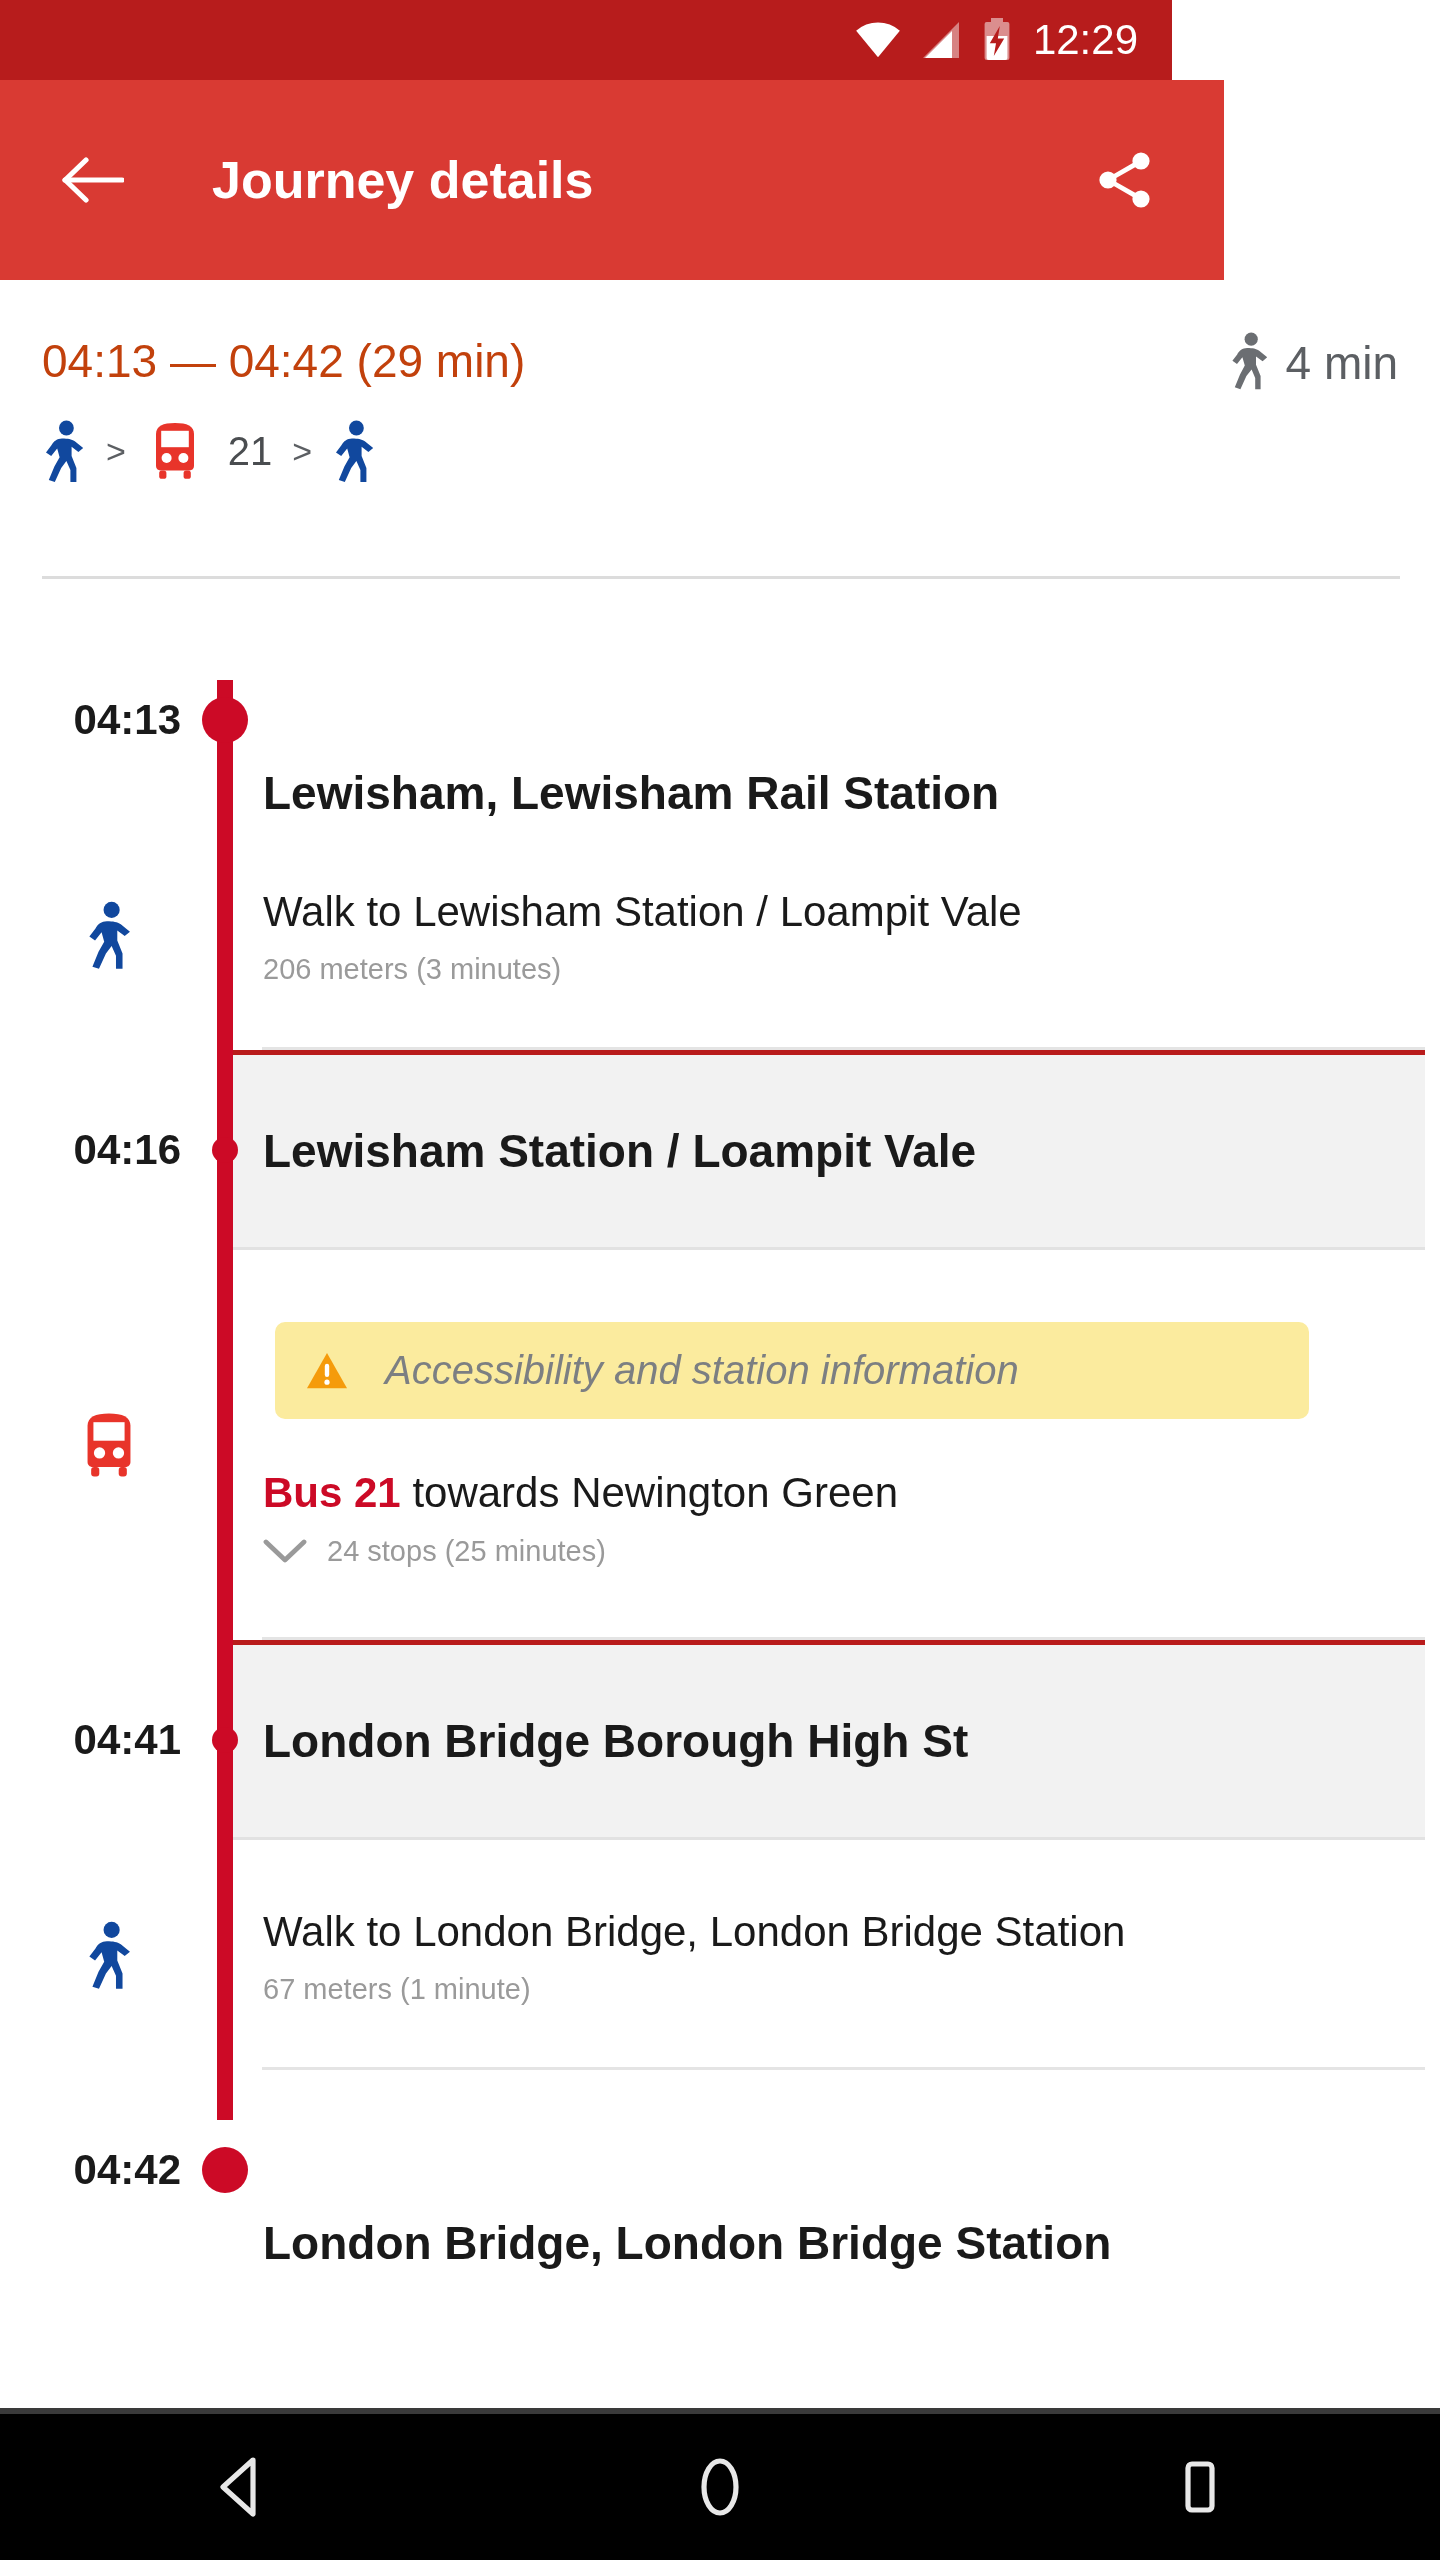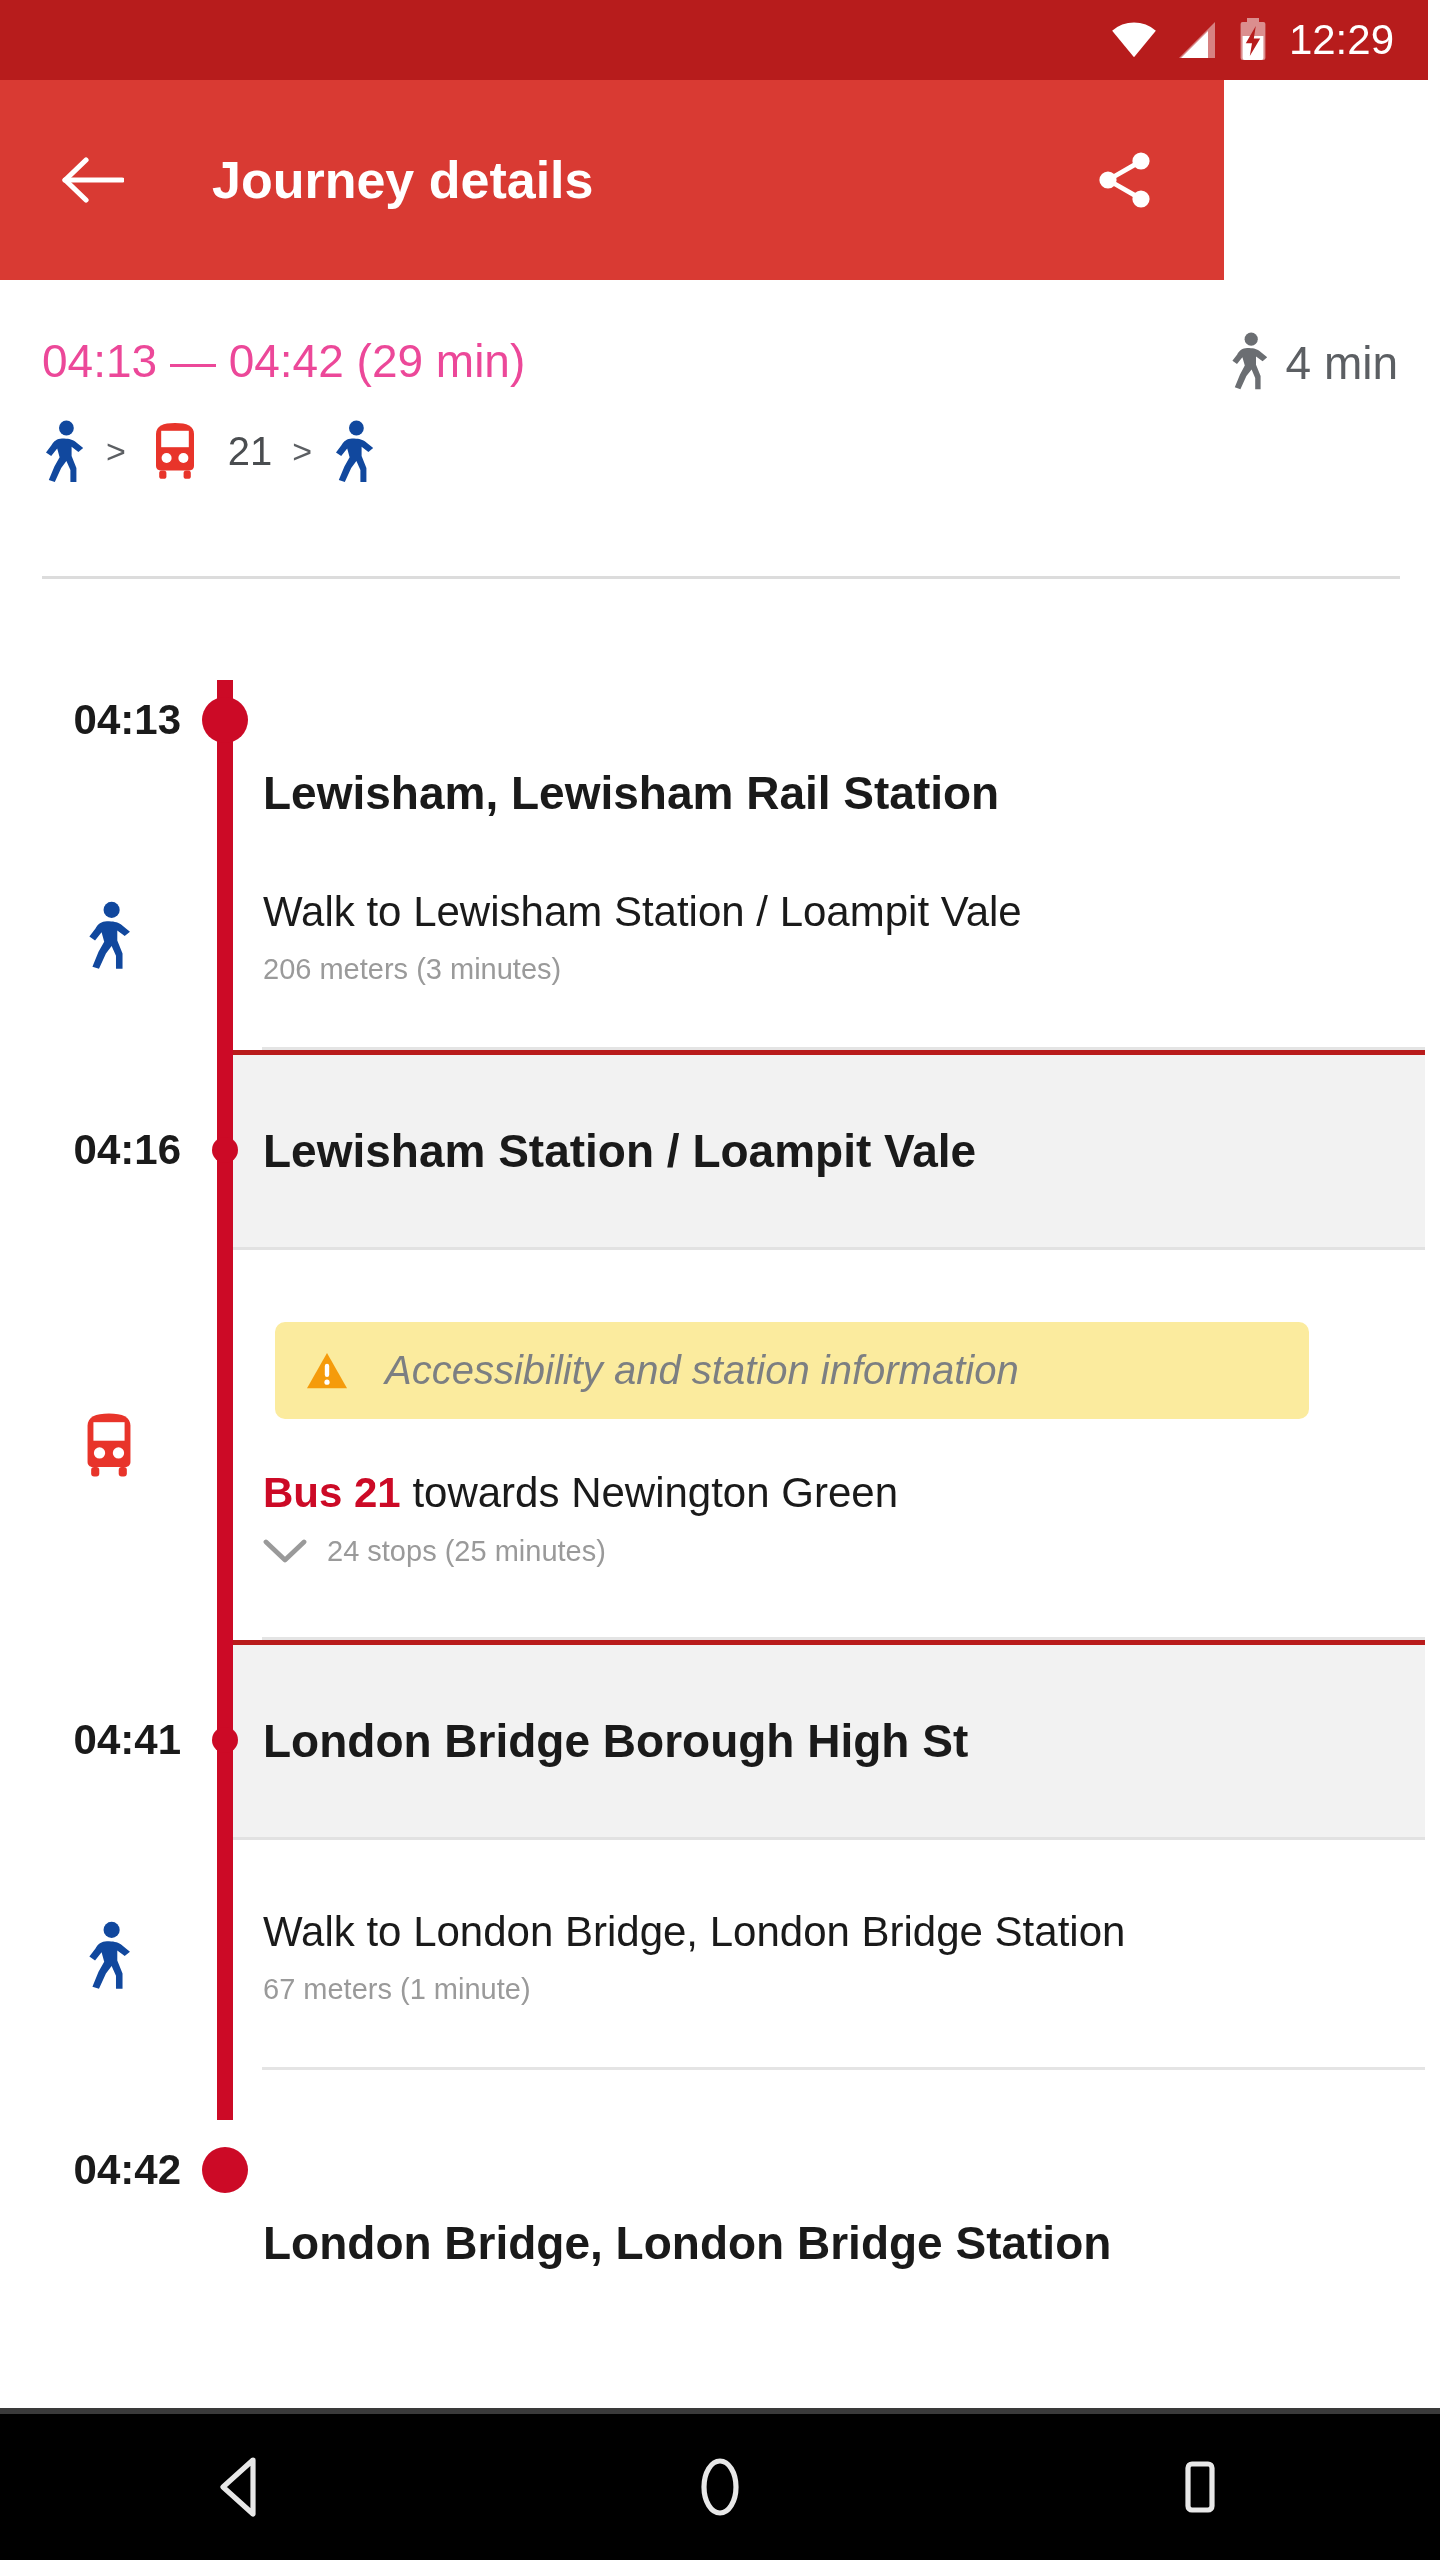--- a/index.html
+++ b/index.html
@@ -6,21 +6,21 @@
   html, body {
     width:1440px; height:2560px;
     background:#ffffff;
     font-family:"Liberation Sans", sans-serif;
     overflow:hidden;
   }
   .screen { position:relative; width:1440px; height:2560px; background:#fff; }
 
   
   .statusbar{
-    position:absolute; top:0; left:0; width:1428px; height:80px;
+    position:absolute; top:0; left:0; width:1172px; height:80px;
     background:#b71c1c;
     display:flex; align-items:center; justify-content:flex-end;
     padding-right:34px;
   }
   .sb-icons{ display:flex; align-items:center; gap:18px; }
   .sb-time{
     color:#ffffff; font-size:42px; font-weight:400; letter-spacing:0px;
     margin-left:20px; line-height:1;
   }
 
@@ -36,21 +36,21 @@
     margin-left:88px; white-space:nowrap;
   }
   .appbar .share{ margin-left:auto; margin-right:68px; width:62px; height:62px; display:flex; align-items:center; justify-content:center; }
 
   
   .summary{ position:absolute; top:280px; left:0; width:1440px; }
   .summary-row1{
     display:flex; align-items:center; justify-content:space-between;
     padding:52px 42px 0 42px;
   }
-  .sum-times{ font-size:46px; color:#ec4899; letter-spacing:0px; white-space:nowrap; }
+  .sum-times{ font-size:46px; color:#c2410c; letter-spacing:0px; white-space:nowrap; }
   .sum-walk{ display:flex; align-items:flex-end; gap:16px; }
   .sum-walk-text{ font-size:46px; color:#5c5f63; white-space:nowrap; }
 
   .summary-row2{ display:flex; align-items:center; padding:30px 42px 0 42px; gap:20px; }
   .chev{ font-size:34px; color:#5c5f63; font-weight:400; }
   .route-num{ font-size:40px; color:#4a4d50; margin-left:4px; }
 
   .summary-divider{
     position:absolute; left:42px; top:296px; width:1358px; height:3px; background:#dcdcdc;
   }

